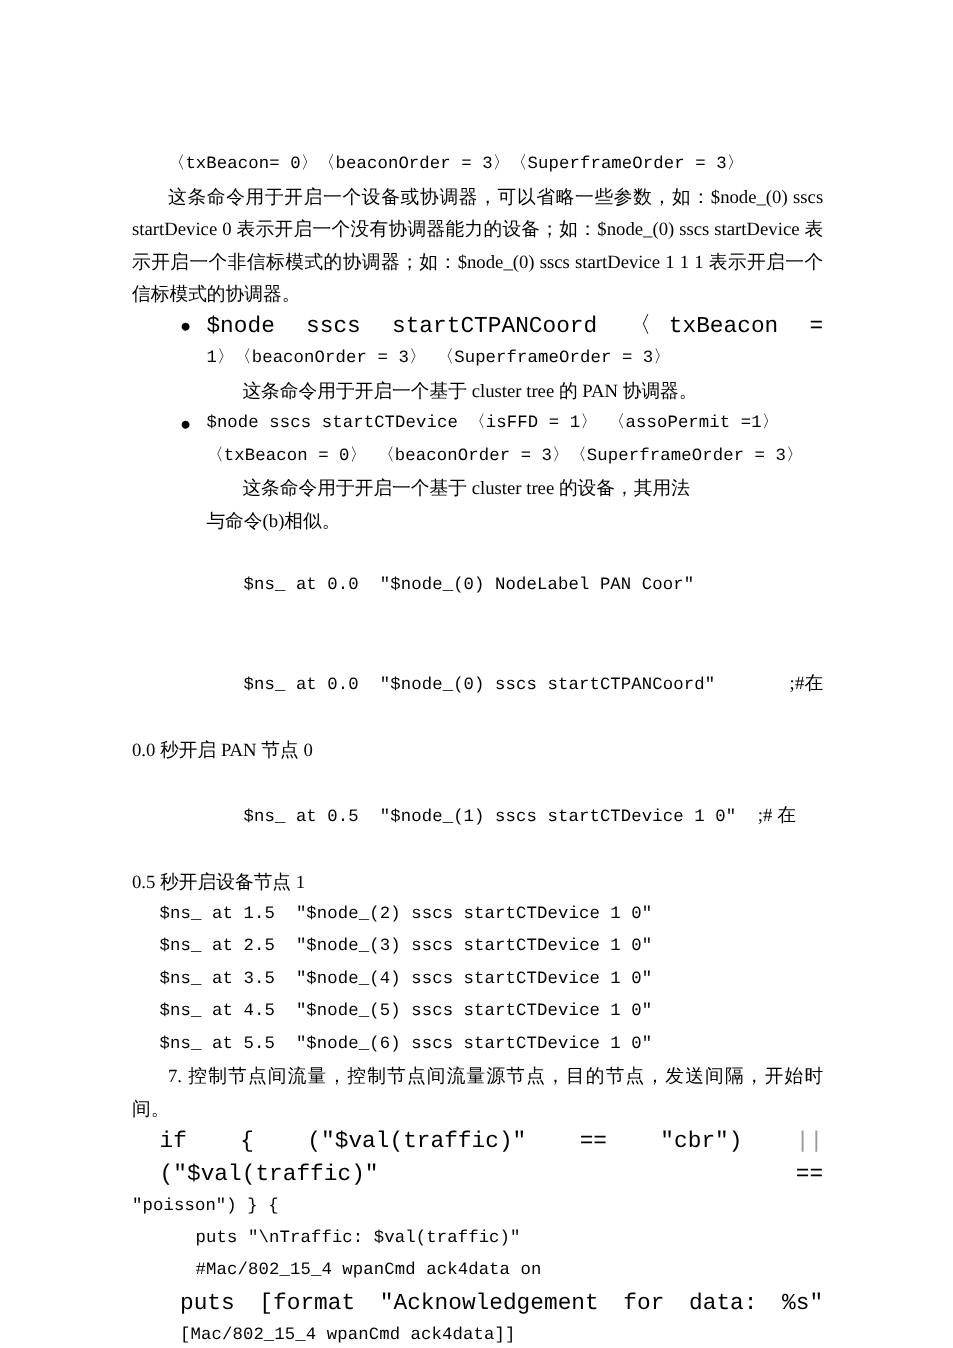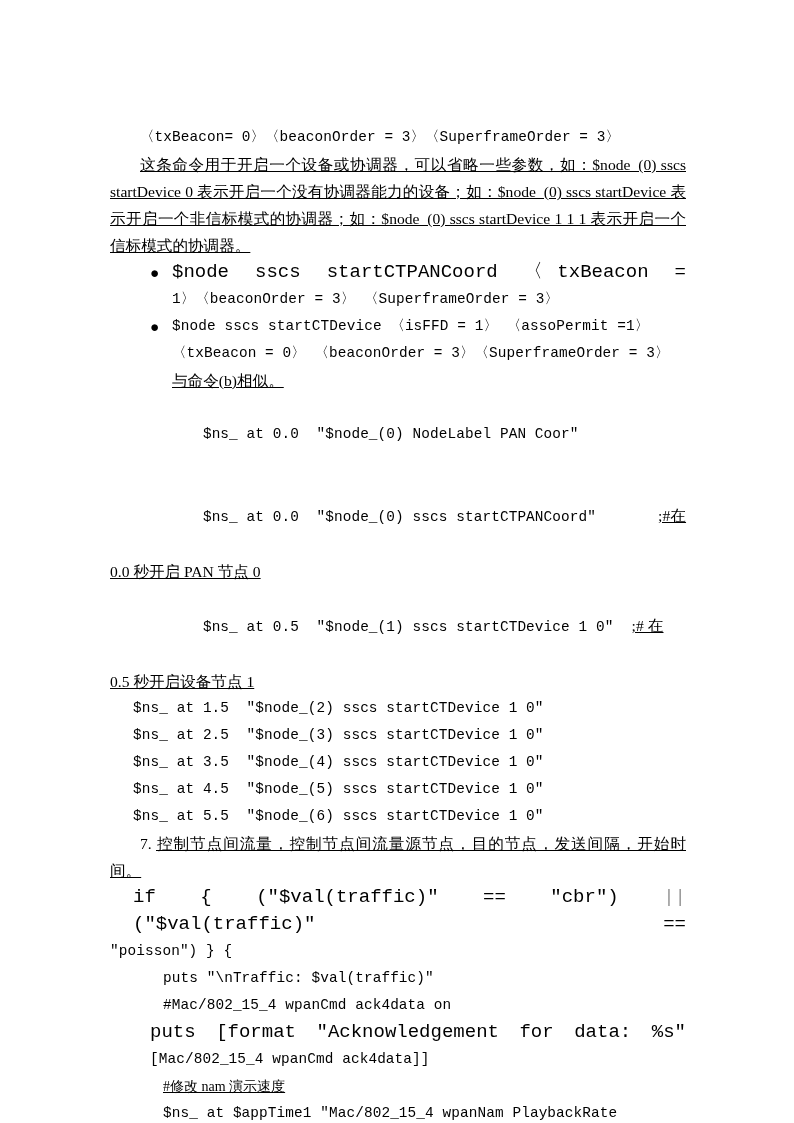--- a/index.html
+++ b/index.html
@@ -103,47 +103,48 @@
   .num-label {
     display: inline-block;
     width: 46px;
     padding-left: 30px;
     box-sizing: border-box;
   }
 
   .cjk {
     font-family: "Liberation Serif", "DejaVu Serif", serif;
     font-size: 15.6px;
-    text-decoration: underline;
   }
 
   .dim {
     color: #9a9a9a;
   }
 </style>
 </head>
 <body>
 
 <div id="page">
   <div id="content">
 
     <div class="line-mono ind-2ch">〈txBeacon= 0〉〈beaconOrder = 3〉〈SuperframeOrder = 3〉</div>
 
     <div class="para cjk" style="text-indent:30px;">这条命令用于开启一个设备或协调器，可以省略一些参数，如：$node_(0) sscs startDevice 0 表示开启一个没有协调器能力的设备；如：$node_(0) sscs startDevice 表示开启一个非信标模式的协调器；如：$node_(0) sscs startDevice 1 1 1 表示开启一个信标模式的协调器。</div>
 
     <div class="bullet-item">
       <span class="bullet-dot">●</span>
       <div class="line-justify">$node      sscs      startCTPANCoord      〈txBeacon      =</div>
       <div class="line-mono">1〉〈beaconOrder = 3〉 〈SuperframeOrder = 3〉</div>
+      <div class="line cjk" style="padding-left:30px;">这条命令用于开启一个基于 cluster tree 的 PAN 协调器。</div>
     </div>
 
     <div class="bullet-item">
       <span class="bullet-dot">●</span>
       <div class="line-mono">$node sscs startCTDevice 〈isFFD = 1〉 〈assoPermit =1〉</div>
       <div class="line-mono">〈txBeacon = 0〉 〈beaconOrder = 3〉〈SuperframeOrder = 3〉</div>
+      <div class="line cjk" style="padding-left:30px;">这条命令用于开启一个基于 cluster tree 的设备，其用法</div>
       <div class="line cjk">与命令(b)相似。</div>
     </div>
 
     <div>
 
       <div class="line-mono ind-code">
         <span>$ns_ at 0.0  "$node_(0) NodeLabel PAN Coor"</span>
       </div>
 
       <div class="line-mono ind-code">

